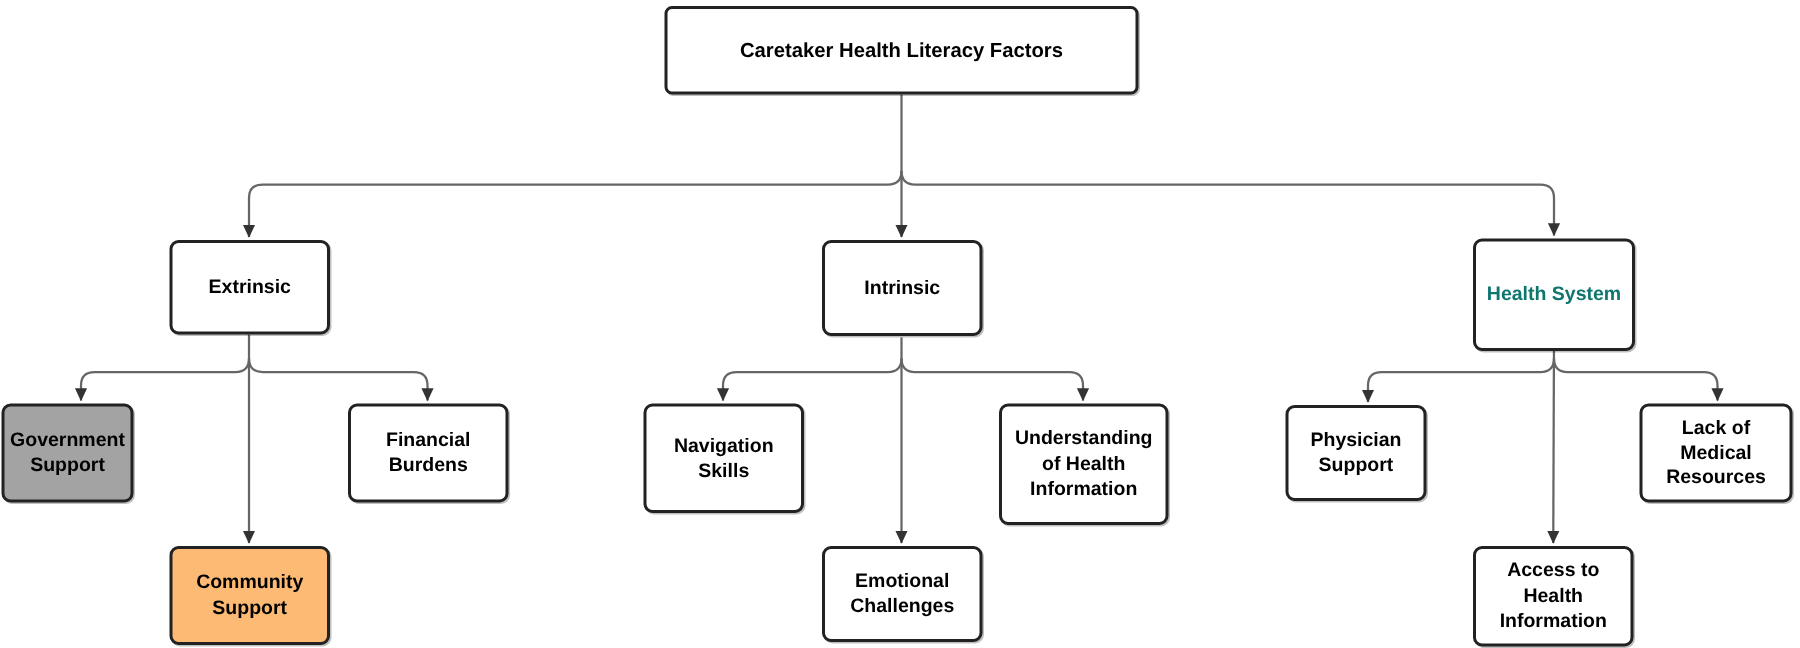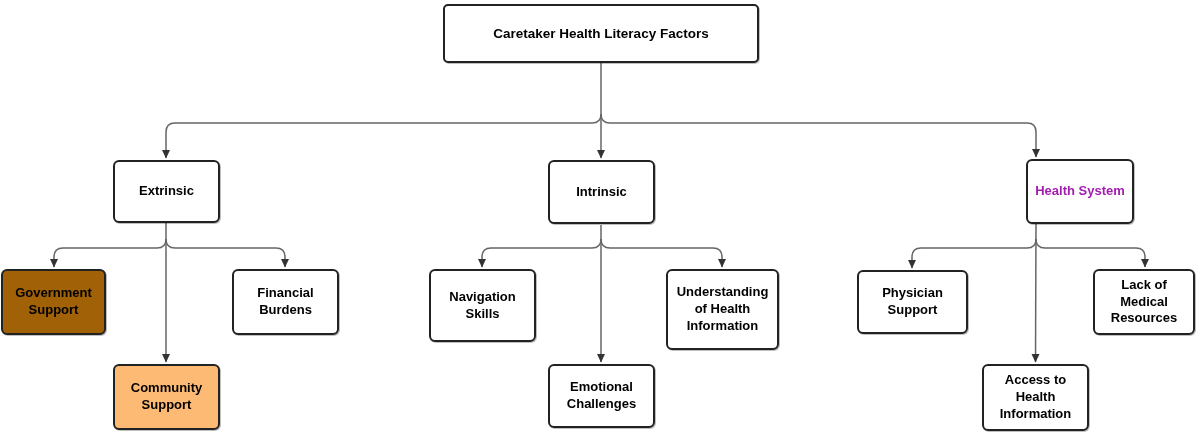--- a/index.html
+++ b/index.html
@@ -74,25 +74,25 @@
   <div class="node node--root" style="left: 443px; top: 4px; width: 316px; height: 59px; border-color: rgb(34, 34, 34); background: rgb(255, 255, 255); color: rgb(0, 0, 0);">
     <span class="node-label">Caretaker Health Literacy Factors</span>
   </div>
 
   <div class="node" style="left: 113px; top: 160px; width: 107px; height: 63px; border-color: rgb(34, 34, 34); background: rgb(255, 255, 255); color: rgb(0, 0, 0);">
     <span class="node-label">Extrinsic</span>
   </div>
   <div class="node" style="left: 548px; top: 160px; width: 107px; height: 64px; border-color: rgb(34, 34, 34); background: rgb(255, 255, 255); color: rgb(0, 0, 0);">
     <span class="node-label">Intrinsic</span>
   </div>
-  <div class="node" style="left: 982px; top: 159px; width: 108px; height: 65px; border-color: rgb(34, 34, 34); background: rgb(255, 255, 255); color: #a21caf; margin-left: 44px;">
+  <div class="node" style="left: 982px; top: 159px; width: 108px; height: 75px; border-color: rgb(34, 34, 34); background: rgb(255, 255, 255); color: #0f766e;">
     <span class="node-label">Health System</span>
   </div>
 
-  <div class="node" style="left: 1px; top: 269px; width: 105px; height: 66px; border-color: rgb(34, 34, 34); background: #a16207; color: rgb(0, 0, 0);">
+  <div class="node" style="left: 1px; top: 269px; width: 88px; height: 66px; border-color: rgb(34, 34, 34); background: #a3a3a3; color: rgb(0, 0, 0);">
     <span class="node-label">Government
 Support</span>
   </div>
   <div class="node" style="left: 232px; top: 269px; width: 107px; height: 66px; border-color: rgb(34, 34, 34); background: rgb(255, 255, 255); color: rgb(0, 0, 0);">
     <span class="node-label">Financial
 Burdens</span>
   </div>
   <div class="node" style="left: 113px; top: 364px; width: 107px; height: 66px; border-color: rgb(34, 34, 34); background: #fdba74; color: rgb(0, 0, 0);">
     <span class="node-label">Community
 Support</span>
@@ -105,21 +105,21 @@
   <div class="node" style="left: 666px; top: 269px; width: 113px; height: 81px; border-color: rgb(34, 34, 34); background: rgb(255, 255, 255); color: rgb(0, 0, 0);">
     <span class="node-label">Understanding
 of Health
 Information</span>
   </div>
   <div class="node" style="left: 548px; top: 364px; width: 107px; height: 64px; border-color: rgb(34, 34, 34); background: rgb(255, 255, 255); color: rgb(0, 0, 0);">
     <span class="node-label">Emotional
 Challenges</span>
   </div>
 
-  <div class="node" style="left: 857px; top: 270px; width: 111px; height: 64px; border-color: rgb(34, 34, 34); background: rgb(255, 255, 255); color: rgb(0, 0, 0);">
+  <div class="node" style="left: 857px; top: 270px; width: 94px; height: 64px; border-color: rgb(34, 34, 34); background: rgb(255, 255, 255); color: rgb(0, 0, 0);">
     <span class="node-label">Physician
 Support</span>
   </div>
   <div class="node" style="left: 1093px; top: 269px; width: 102px; height: 66px; border-color: rgb(34, 34, 34); background: rgb(255, 255, 255); color: rgb(0, 0, 0);">
     <span class="node-label">Lack of
 Medical
 Resources</span>
   </div>
   <div class="node" style="left: 982px; top: 364px; width: 107px; height: 67px; border-color: rgb(34, 34, 34); background: rgb(255, 255, 255); color: rgb(0, 0, 0);">
     <span class="node-label">Access to

